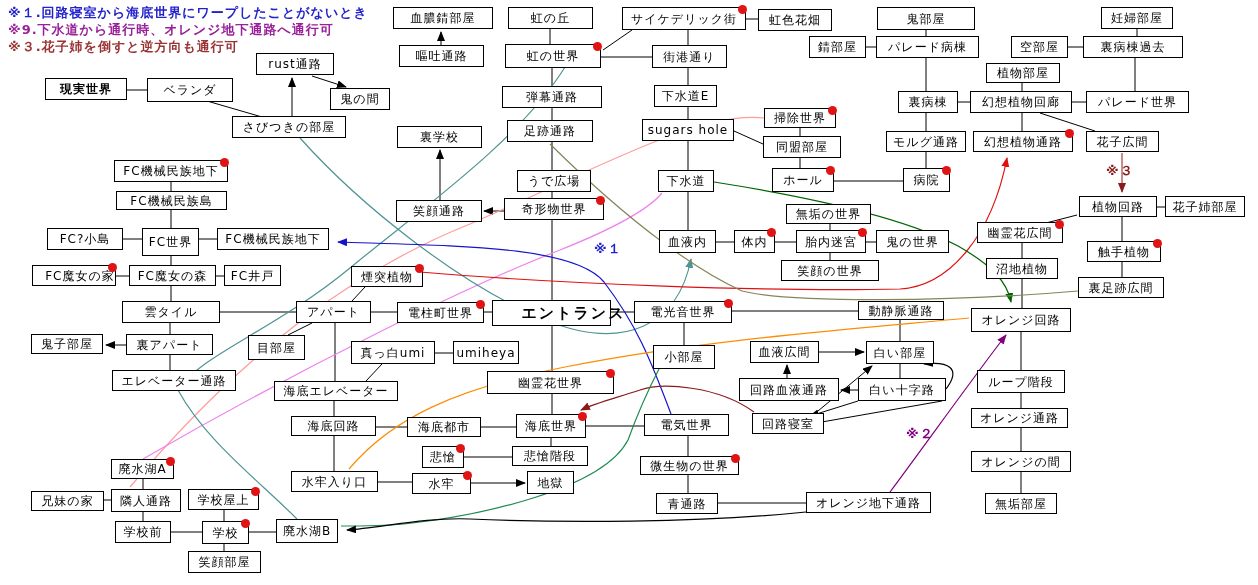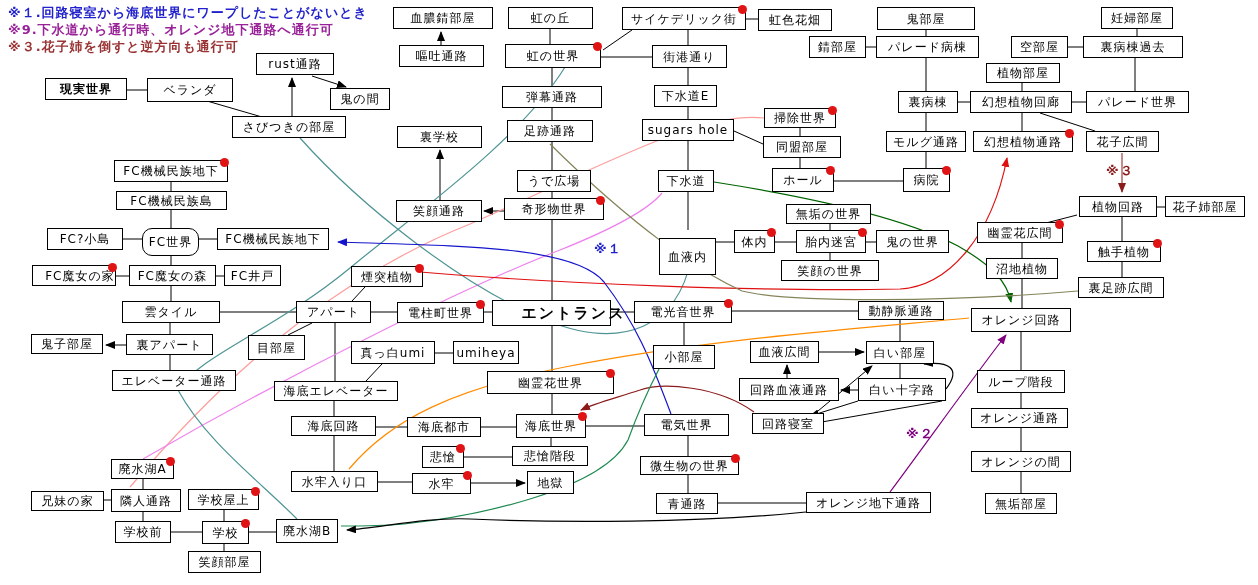--- a/index.html
+++ b/index.html
@@ -216,32 +216,32 @@
     <div class="node" style="left: 1086px; top: 131px; width: 73px; height: 21px;">花子広間</div>
     <div class="node" style="left: 1079px; top: 196px; width: 78px; height: 21px;">植物回路</div>
     <div class="node" style="left: 1165px; top: 196px; width: 80px; height: 21px;">花子姉部屋</div>
     <div class="node" style="left: 977px; top: 222px; width: 86px; height: 21px;">幽霊花広間</div>
     <div class="dot" style="background: rgb(224, 20, 20); left: 1055px; top: 220px;"></div>
     <div class="node" style="left: 1087px; top: 241px; width: 74px; height: 21px;">触手植物</div>
     <div class="dot" style="background: rgb(224, 20, 20); left: 1153px; top: 239px;"></div>
     <div class="node" style="left: 986px; top: 258px; width: 72px; height: 21px;">沼地植物</div>
     <div class="node" style="left: 1078px; top: 277px; width: 86px; height: 21px;">裏足跡広間</div>
     <div class="node" style="left: 786px; top: 204px; width: 85px; height: 20px;">無垢の世界</div>
-    <div class="node" style="left: 659px; top: 238px; width: 57px; height: 37px;">血液内</div>
+    <div class="node" style="left: 659px; top: 230px; width: 57px; height: 23px;">血液内</div>
     <div class="node" style="left: 734px; top: 230px; width: 41px; height: 23px;">体内</div>
     <div class="dot" style="background: rgb(224, 20, 20); left: 767px; top: 228px;"></div>
     <div class="node" style="left: 796px; top: 230px; width: 70px; height: 23px;">胎内迷宮</div>
     <div class="dot" style="background: rgb(224, 20, 20); left: 858px; top: 228px;"></div>
     <div class="node" style="left: 876px; top: 230px; width: 73px; height: 23px;">鬼の世界</div>
     <div class="node" style="left: 781px; top: 260px; width: 98px; height: 21px;">笑顔の世界</div>
     <div class="node" style="left: 114px; top: 160px; width: 114px; height: 22px;">FC機械民族地下</div>
     <div class="dot" style="background: rgb(224, 20, 20); left: 220px; top: 158px;"></div>
     <div class="node" style="left: 116px; top: 191px; width: 111px; height: 19px;">FC機械民族島</div>
     <div class="node" style="left: 47px; top: 228px; width: 76px; height: 22px;">FC?小島</div>
-    <div class="node" style="left: 142px; top: 228px; width: 57px; height: 28px; border-radius: 10px;">FC世界</div>
+    <div class="node" style="left: 142px; top: 228px; width: 57px; height: 28px;">FC世界</div>
     <div class="node" style="left: 217px; top: 228px; width: 112px; height: 22px;">FC機械民族地下</div>
     <div class="node" style="left: 32px; top: 265px; width: 84px; height: 21px; padding-left: 12px;">FC魔女の家</div>
     <div class="dot" style="background: rgb(224, 20, 20); left: 108px; top: 263px;"></div>
     <div class="node" style="left: 129px; top: 265px; width: 87px; height: 21px;">FC魔女の森</div>
     <div class="node" style="left: 224px; top: 265px; width: 57px; height: 21px;">FC井戸</div>
     <div class="node" style="left: 351px; top: 266px; width: 72px; height: 21px;">煙突植物</div>
     <div class="dot" style="background: rgb(224, 20, 20); left: 415px; top: 264px;"></div>
     <div class="node" style="left: 122px; top: 301px; width: 98px; height: 22px;">雲タイル</div>
     <div class="node" style="left: 296px; top: 301px; width: 75px; height: 22px;">アパート</div>
     <div class="node" style="left: 397px; top: 302px; width: 87px; height: 21px;">電柱町世界</div>

